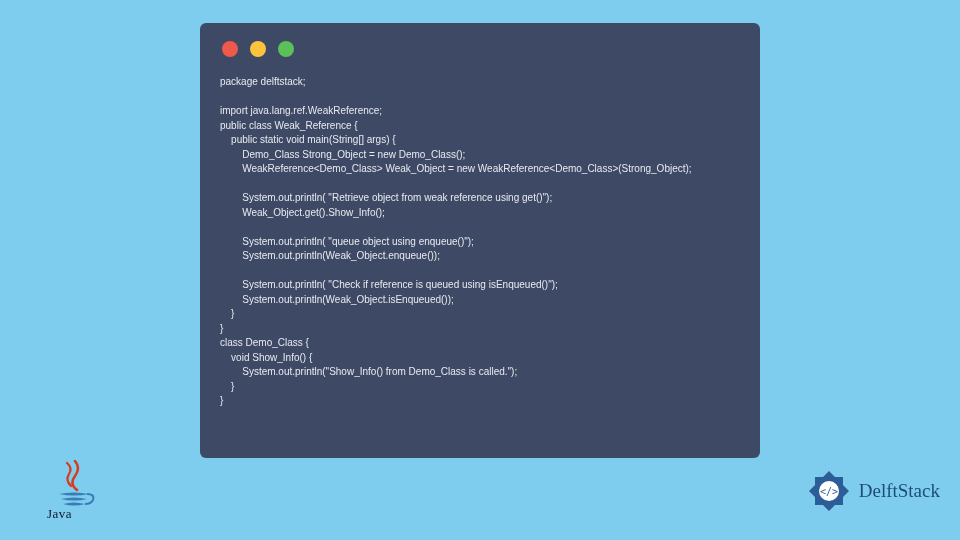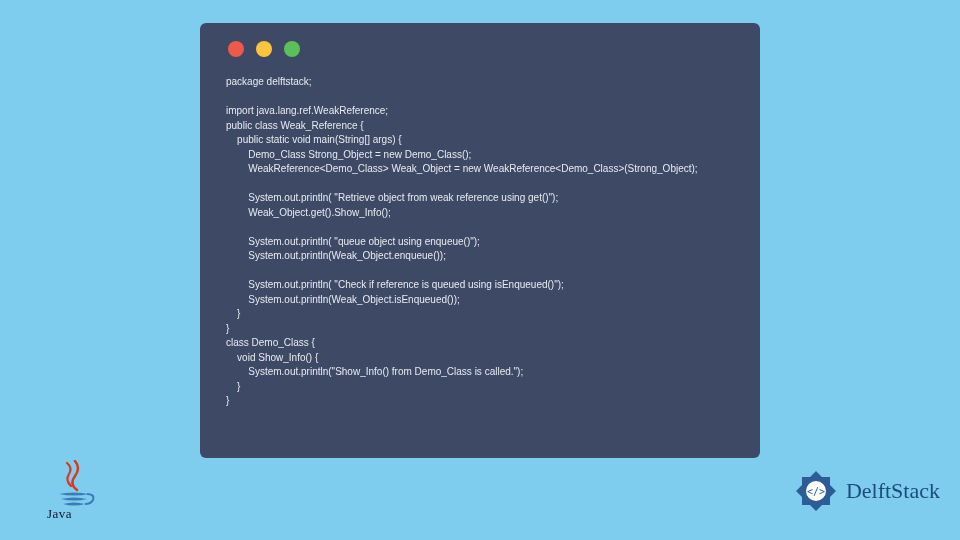--- a/index.html
+++ b/index.html
@@ -12,21 +12,21 @@
     overflow: hidden;
   }
   .code-window {
     position: absolute;
     left: 200px;
     top: 23px;
     width: 560px;
     height: 435px;
     background: #3e4a65;
     border-radius: 6px;
-    padding: 18px 22px 14px 26px;
+    padding: 18px 22px 14px 20px;
   }
   .titlebar {
     display: flex;
     gap: 12px;
     margin-bottom: 18px;
     padding-left: 2px;
   }
   .dot {
     width: 16px;
     height: 16px;
@@ -72,21 +72,21 @@
     display: flex;
     align-items: center;
     gap: 6px;
   }
   .ds-icon {
     width: 48px;
     height: 48px;
   }
   .ds-text {
     font-family: Georgia, 'Times New Roman', serif;
-    font-size: 22px;
+    font-size: 19px;
     color: #1e4c7a;
   }
 </style>
 </head>
 <body>
 
 <div class="code-window">
   <div class="titlebar">
     <div class="dot red"></div>
     <div class="dot yellow"></div>

